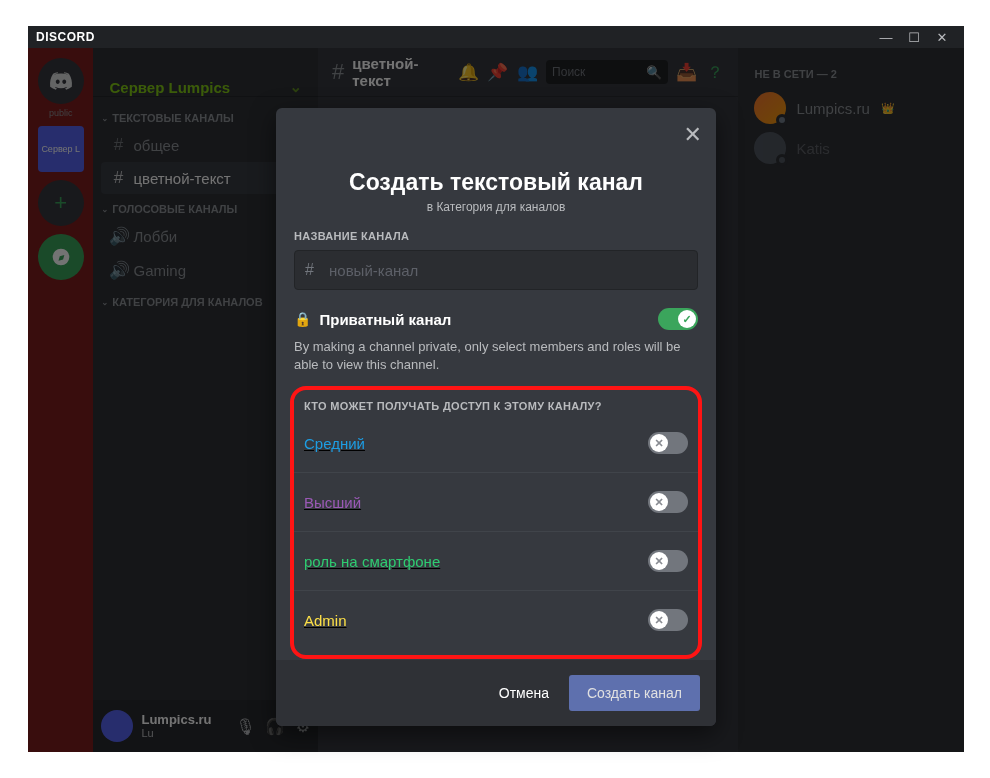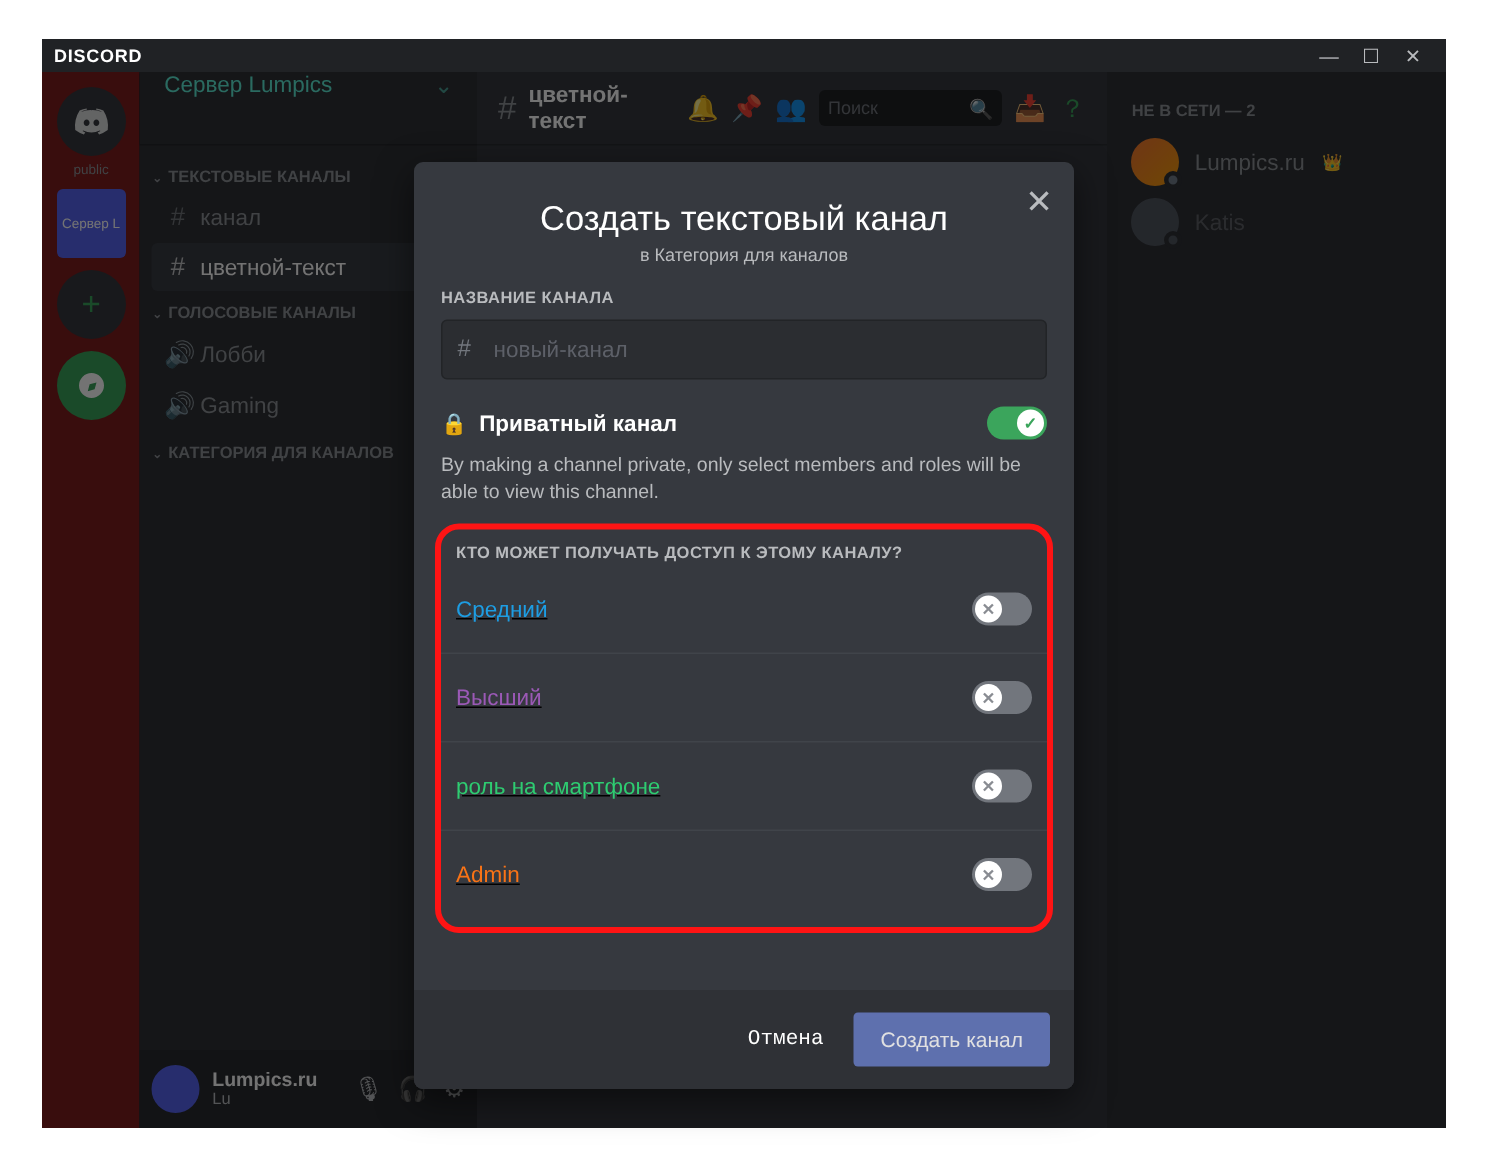--- a/index.html
+++ b/index.html
@@ -18,21 +18,21 @@
 
 .guilds { width: 70px; background: #7f1d1d; display: flex; flex-direction: column; align-items: center; padding-top: 10px; gap: 8px; }
 .guild { width: 46px; height: 46px; border-radius: 50%; background: #36393f; display: flex; align-items: center; justify-content: center; color: #dcddde; font-size: 10px; }
 .guild.purple { background: #5865f2; color: #fff; border-radius: 4px; font-size: 9px; }
 .guild.add { font-size: 22px; color: #3ba55c; }
 .guild.compass { background: #3ba55c; color: #fff; }
 .guild.home svg { width: 26px; height: 26px; fill: #dcddde; }
 .guild-label { color: #8e9297; font-size: 9px; margin-top: -4px; }
 
 .channels { width: 240px; background: #2f3136; display: flex; flex-direction: column; }
-.server-header { height: 48px; display: flex; align-items: flex-start; padding: 0 16px; color: #5eead4; font-weight: 400; font-size: 15px; box-shadow: 0 1px 0 rgba(0,0,0,.2); }
+.server-header { height: 48px; display: flex; align-items: flex-end; padding: 0 16px; color: #84cc16; font-weight: 700; font-size: 15px; box-shadow: 0 1px 0 rgba(0,0,0,.2); }
 .server-header .chev { margin-left: auto; opacity: .6; }
 .chan-list { flex: 1; overflow: hidden; padding-top: 8px; }
 .category { color: #8e9297; font-size: 11px; font-weight: 600; padding: 8px 8px 4px 8px; display: flex; align-items: center; gap: 2px; }
 .category .arrow { font-size: 8px; margin-right: 2px; }
 .channel { display: flex; align-items: center; gap: 6px; padding: 6px 8px; margin: 1px 8px; border-radius: 4px; color: #8e9297; font-size: 15px; }
 .channel.active { background: #393c43; color: #fff; }
 .channel .ico { width: 18px; text-align: center; opacity: .7; font-size: 17px; }
 .user-panel { height: 52px; background: #292b2f; display: flex; align-items: center; padding: 0 8px; gap: 8px; }
 .user-panel .avatar { width: 32px; height: 32px; border-radius: 50%; background: #5865f2; }
 .user-panel .uname { color: #fff; font-size: 13px; font-weight: 600; line-height: 1.1; }
@@ -53,21 +53,21 @@
 .member { display: flex; align-items: center; gap: 10px; padding: 4px 8px; color: #8e9297; font-size: 15px; }
 .member .mav { width: 32px; height: 32px; border-radius: 50%; background: #747f8d; position: relative; }
 .member .mav.orange { background: linear-gradient(135deg,#f57731,#f59e0b); }
 .member .crown { color: #f0b132; font-size: 11px; margin-left: 2px; }
 .member .mav .status-dot { position:absolute; right:-2px; bottom:-2px; width:12px; height:12px; border-radius:50%; background:#747f8d; border:3px solid #2f3136; }
 
 
 .modal { position: absolute; left: 248px; top: 60px; width: 440px; height: 618px; background: #36393f; border-radius: 6px; z-index: 10; display: flex; flex-direction: column; overflow: hidden; box-shadow: 0 8px 24px rgba(0,0,0,.5); }
 .modal .close { position: absolute; right: 14px; top: 14px; color: #b9bbbe; font-size: 22px; cursor: pointer; }
 .modal .mhead { text-align: center; padding: 24px 20px 8px; }
-.modal .mtitle { color: #fff; font-size: 23px; font-weight: 400; }
+.modal .mtitle { color: #fff; font-size: 23px; font-weight: 700; margin-top: 37px; }
 .modal .msub { color: #b9bbbe; font-size: 12px; margin-top: 4px; }
 .modal .mbody { flex: 1; padding: 8px 18px 0; overflow: hidden; }
 .mlabel { color: #b9bbbe; font-size: 11px; font-weight: 700; letter-spacing: .3px; margin-bottom: 8px; }
 .chan-input { display: flex; align-items: center; background: #2b2d31; border: 1px solid #222427; border-radius: 4px; height: 40px; padding: 0 10px; color: #72767d; margin-bottom: 18px; }
 .chan-input .ihash { width: 18px; font-size: 16px; margin-right: 6px; }
 .chan-input input { flex: 1; background: transparent; border: 0; outline: 0; color: #dcddde; font-size: 15px; }
 .chan-input input::placeholder { color: #5d6068; }
 .priv-row { display: flex; align-items: center; gap: 8px; color: #fff; font-weight: 600; font-size: 15px; }
 .priv-row .lock { color: #b9bbbe; font-size: 14px; }
 .toggle { margin-left: auto; width: 40px; height: 22px; border-radius: 11px; background: #3ba55c; position: relative; }
@@ -76,21 +76,21 @@
 
 .red-box { border: 4px solid #ff1414; border-radius: 16px; padding: 10px 0 6px; margin: 0 -4px; }
 .access-label { color: #b9bbbe; font-size: 11px; font-weight: 700; letter-spacing: .3px; padding: 0 10px 6px; }
 .role-row { display: flex; align-items: center; padding: 18px 10px; border-top: 1px solid rgba(79,84,92,.4); text-decoration: underline; }
 .role-row:first-of-type { border-top: 0; padding-top: 14px; }
 .role-name { font-size: 15px; font-weight: 500; }
 .role-toggle { margin-left: auto; width: 40px; height: 22px; border-radius: 11px; background: #72767d; position: relative; }
 .role-toggle .knob { position: absolute; left: 2px; top: 2px; width: 18px; height: 18px; border-radius: 50%; background: #fff; display: flex; align-items: center; justify-content: center; color: #898c92; font-size: 11px; font-weight: 700; }
 
 .mfoot { background: #2f3136; height: 66px; display: flex; align-items: center; justify-content: flex-end; padding: 0 16px; gap: 4px; }
-.mfoot .cancel { color: #fff; font-size: 14px; padding: 10px 16px; background: transparent; border: 0; cursor: pointer; font-family: Liberation Mono, monospace; }
+.mfoot .cancel { color: #fff; font-size: 14px; padding: 10px 16px; background: transparent; border: 0; cursor: pointer; }
 .mfoot .create { color: #fff; font-size: 14px; padding: 10px 18px; background: #677bc4; border: 0; border-radius: 3px; cursor: pointer; opacity: .85; }
 </style>
 </head>
 <body>
 
 <div class="window">
 <div class="inner">
   <div class="title-bar">
     <div class="app-name">DISCORD</div>
     <div class="win-ctrl">—</div>
@@ -122,21 +122,21 @@
         <span>Сервер Lumpics</span>
         <span class="chev">⌄</span>
       </div>
       <div class="chan-list">
         <div class="category">
               <span class="arrow">⌄</span>
               <span>ТЕКСТОВЫЕ КАНАЛЫ</span>
             </div>
         <div class="channel">
               <span class="ico">#</span>
-              <span>канал</span>
+              <span>общее</span>
             </div>
         <div class="channel active">
               <span class="ico">#</span>
               <span>цветной-текст</span>
             </div>
         <div class="category">
               <span class="arrow">⌄</span>
               <span>ГОЛОСОВЫЕ КАНАЛЫ</span>
             </div>
         <div class="channel">
@@ -236,21 +236,21 @@
                     <div class="knob">✕</div>
                   </div>
                 </div>
                 <div class="role-row">
                   <span class="role-name" style="color:#2ecc71">роль на смартфоне</span>
                   <div class="role-toggle">
                     <div class="knob">✕</div>
                   </div>
                 </div>
                 <div class="role-row">
-                  <span class="role-name" style="color:#f97316">Admin</span>
+                  <span class="role-name" style="color:#fde047">Admin</span>
                   <div class="role-toggle">
                     <div class="knob">✕</div>
                   </div>
                 </div>
               </div>
         </div>
       </div>
       <div class="mfoot">
         <button class="cancel">Отмена</button>
         <button class="create">Создать канал</button>

